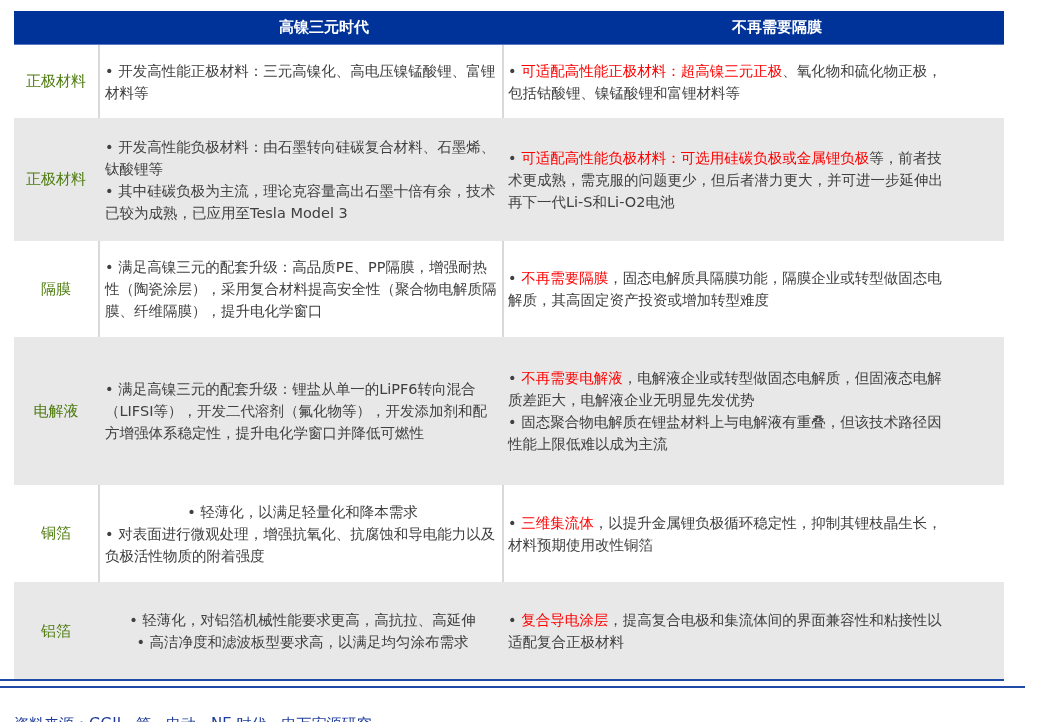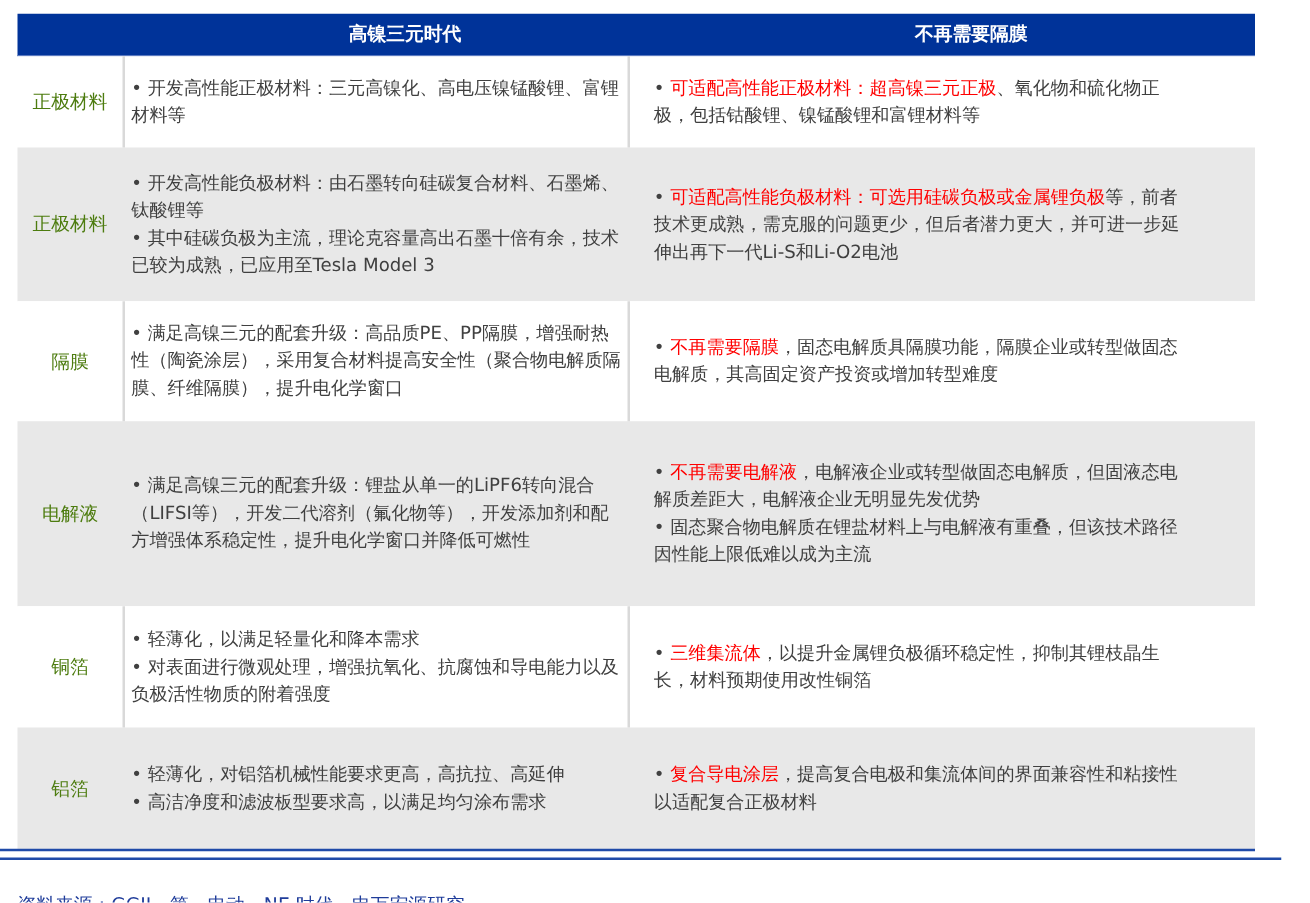--- a/index.html
+++ b/index.html
@@ -22,22 +22,22 @@
   .row.white { background: #ffffff; }
   .row.gray { background: #e8e8e8; }
   .row .c1 {
     width: 84px; display: flex; align-items: center; justify-content: center;
     font-size: 15px; color: #4d7c0f; box-sizing: border-box;
   }
   .row .c2, .row .c3 {
     display: flex; flex-direction: column; justify-content: center;
     font-size: 14.5px; line-height: 22px; box-sizing: border-box; color: #404040;
   }
-  .row .c2 { width: 404px; padding: 0 2px 0 5px; }
-  .row .c3 { width: 454px; padding: 0 4px 0 19px; }
+  .row .c2 { width: 404px; padding: 0 2px 0 5px; align-items: center; }
+  .row .c3 { width: 454px; padding: 0 4px 0 4px; }
   .row.white .c2, .row.white .c3 { border-left: 2px solid #d9d9d9; }
   .row.gray .c2, .row.gray .c3 { border-left: 2px solid transparent; }
   .red { color: #ff0000; }
   .line1 { position: absolute; left: 0; top: 679px; width: 1004px; height: 2px; background: #1f4aa8; }
   .line2 { position: absolute; left: 0; top: 686px; width: 1025px; height: 2px; background: #1f4aa8; }
   .source {
     position: absolute; left: 14px; top: 715px; font-size: 15px; color: #1f3c9a;
   }
 </style>
 </head>

